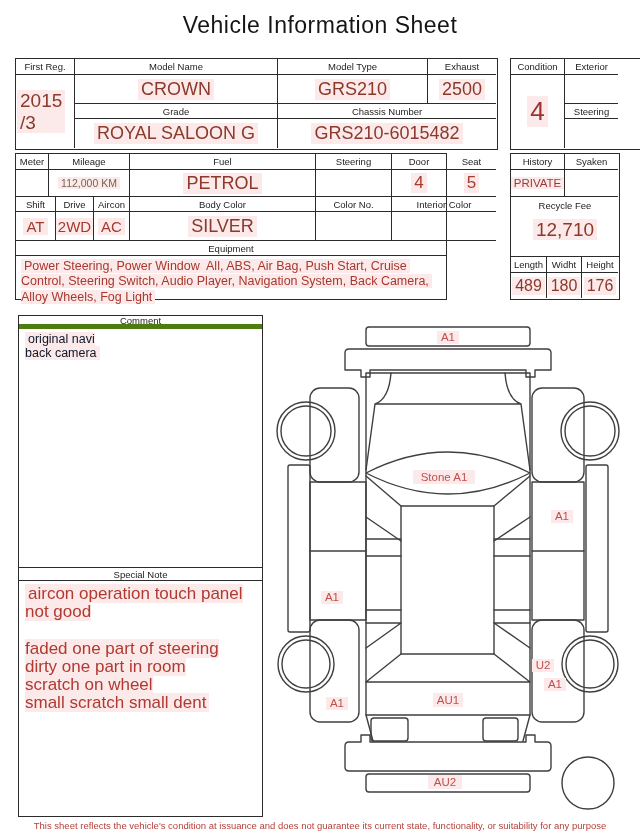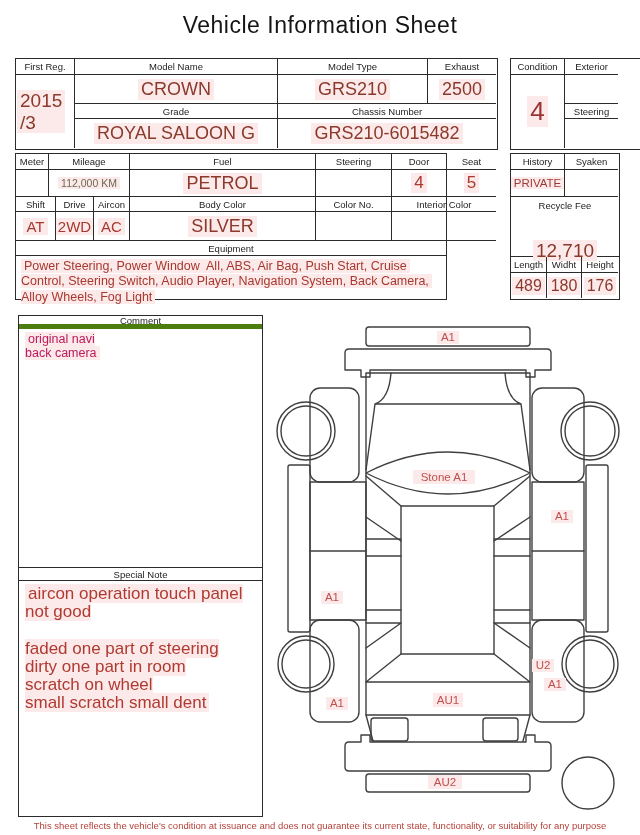--- a/index.html
+++ b/index.html
@@ -28,27 +28,27 @@
   .v16 { font-size:16px; }
   .mileage { font-size:10.5px; color:#6b6a52; }
   .prewrap { white-space:pre-line; }
   .firstreg { justify-content:flex-start; align-items:center; padding-left:1px;
               font-size:19px; line-height:1.12; }
   .equip-text {
     padding:3px 5px; font-size:12.5px; line-height:1.22; color:#a8382e;
     white-space:pre-wrap;
   }
   .recycle { display:flex; flex-direction:column; align-items:center;
-             justify-content:flex-start; padding-top:3px;gap:21px; }
+             justify-content:flex-start; padding-top:3px; }
   .recycle .lab { font-size:9.5px; color:#1c1c1c; }
   .recycle .amt { font-size:19px; color:#8a392b; margin-top:8px; }
   .cbox-header { height:13px; display:flex; align-items:center; justify-content:center;
                  font-size:9.5px; border-bottom:5px solid #4d7c0f; }
   .cbox-text { padding:4px 6px; font-size:12.5px; line-height:1.1;
-               white-space:pre-line; color:#be185d; }
+               white-space:pre-line; color:#0f172a; }
   .note-header { height:14px; display:flex; align-items:center; justify-content:center;
                  font-size:9.5px; border-top:1px solid #2b2b2b; border-bottom:1px solid #2b2b2b; }
   .note-text { padding:4px 6px; font-size:17px; line-height:1.07;
                white-space:pre-line; color:#b03a31; }
   .footer {
     position:absolute; left:0; right:0; top:820px; text-align:center;
     font-size:9.5px; color:#b5413a;
   }
   .diagram { position:absolute; left:270px; top:310px; }
   .diagram path, .diagram rect, .diagram circle, .diagram line {

